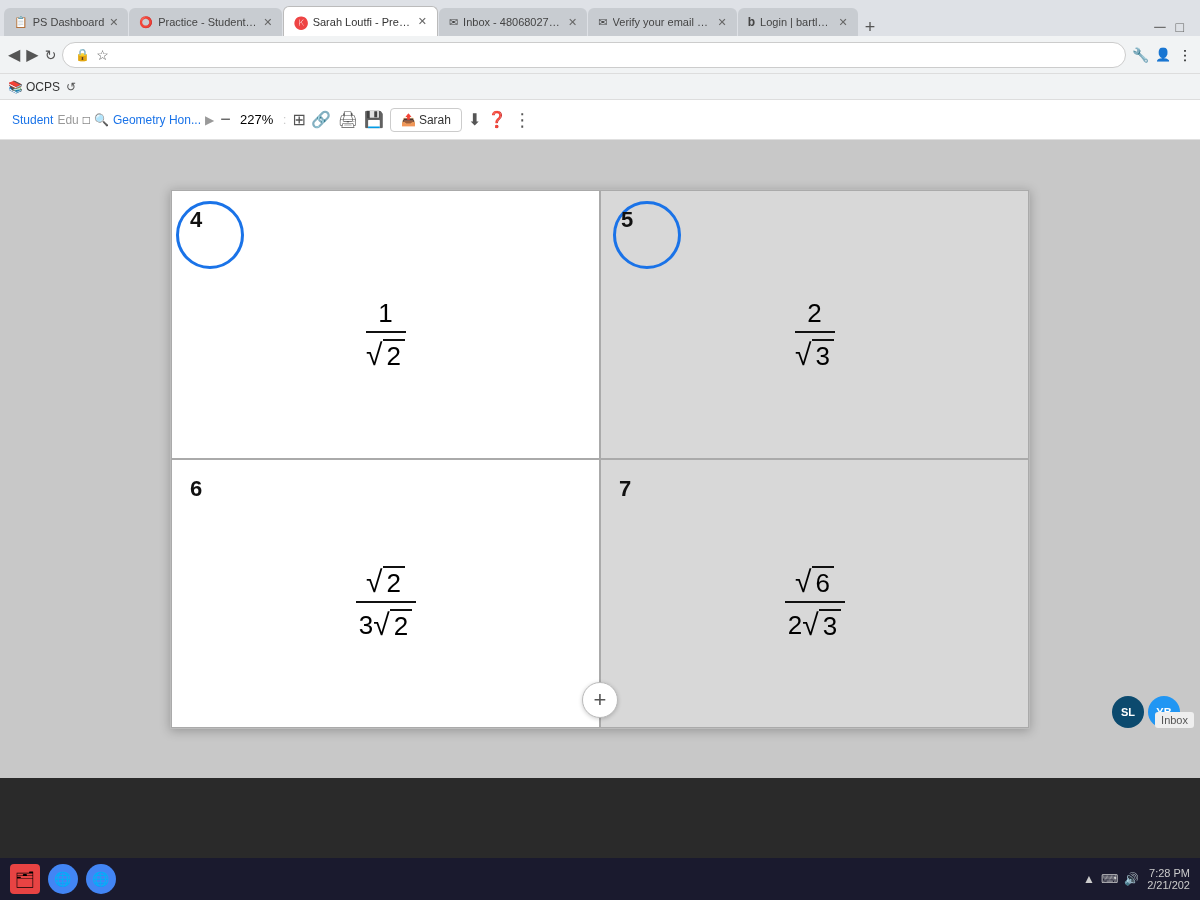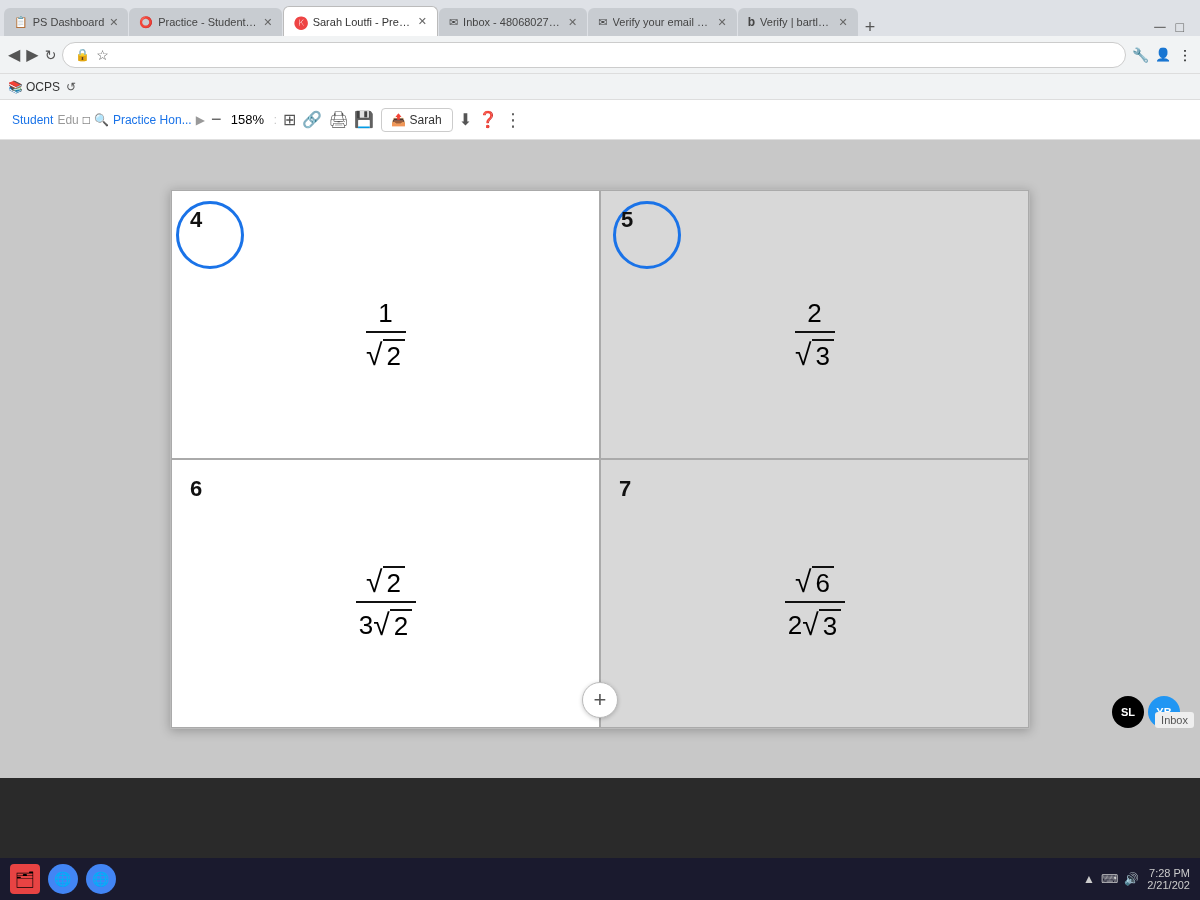--- a/index.html
+++ b/index.html
@@ -37,21 +37,21 @@
     </div>
 
     <div style="display:flex;align-items:center;height:28px;padding:0 10px;background:#c8ccd1;border-radius:6px 6px 0 0;font-size:11px;color:#444;gap:5px;cursor:pointer;max-width:160px;">
       <span style="font-size:11px;">✉</span>
       <span style="white-space:nowrap;overflow:hidden;text-overflow:ellipsis;max-width:100px;">Verify your email addre...</span>
       <span style="font-size:11px;color:#666;cursor:pointer;">✕</span>
     </div>
 
     <div style="display:flex;align-items:center;height:28px;padding:0 10px;background:#c8ccd1;border-radius:6px 6px 0 0;font-size:11px;color:#444;gap:5px;cursor:pointer;max-width:120px;">
       <span style="font-size:12px;font-weight:bold;">b</span>
-      <span style="white-space:nowrap;overflow:hidden;text-overflow:ellipsis;max-width:80px;">Verify | bartleby</span>
+      <span style="white-space:nowrap;overflow:hidden;text-overflow:ellipsis;max-width:80px;">Login | bartleby</span>
       <span style="font-size:11px;color:#666;cursor:pointer;">✕</span>
     </div>
 
     <button style="background:none;border:none;color:#555;font-size:18px;cursor:pointer;padding:0 6px;line-height:1;">+</button>
     <div style="flex:1;"></div>
     <div style="display:flex;gap:10px;align-items:center;padding-right:12px;">
       <span style="cursor:pointer;color:#666;font-size:16px;">─</span>
       <span style="cursor:pointer;color:#666;font-size:14px;">□</span>
     </div>
   </div>
@@ -77,28 +77,28 @@
     <button style="background:none;border:none;cursor:pointer;font-size:12px;color:#555;">↺</button>
   </div>
 
   <div style="display:flex;align-items:center;background:#fff;height:40px;padding:4px 12px;border-bottom:1px solid #e0e0e0;gap:6px;">
 
     <div style="display:flex;align-items:center;gap:4px;font-size:12px;color:#555;">
       <span style="cursor:pointer;color:#1a73e8;">Student</span>
       <span style="color:#999;">Edu</span>
       <span>□</span>
       <span style="cursor:pointer;">🔍</span>
-      <span style="cursor:pointer;color:#1a73e8;">Practice Hon...</span>
+      <span style="cursor:pointer;color:#1a73e8;">Geometry Hon...</span>
       <span style="color:#999;">▶</span>
     </div>
 
 
     <div style="display:flex;align-items:center;gap:4px;">
       <button style="background:none;border:none;cursor:pointer;font-size:18px;color:#555;">−</button>
-      <span style="font-size:13px;min-width:44px;text-align:center;">158%</span>
+      <span style="font-size:13px;min-width:44px;text-align:center;">227%</span>
       <button style="background:none;border:none;color:#ccc;">:</button>
     </div>
 
     <button style="background:none;border:none;cursor:pointer;font-size:16px;color:#555;">⊞</button>
     <button style="background:none;border:none;cursor:pointer;font-size:16px;color:#555;">🔗</button>
     <button style="background:none;border:none;cursor:pointer;font-size:16px;color:#555;">🖨</button>
     <button style="background:none;border:none;cursor:pointer;font-size:16px;color:#555;">💾</button>
     <button style="background:none;border:1px solid #ccc;border-radius:4px;padding:4px 10px;font-size:12px;cursor:pointer;color:#333;display:flex;align-items:center;gap:3px;">
       <span>📤</span>
       <span>Sarah</span>
@@ -182,21 +182,21 @@
             </div>
           </div>
         </div>
       </div>
 
     </div>
 
     <div style="position:absolute;bottom:60px;left:50%;transform:translateX(-50%);width:36px;height:36px;background:#fff;border-radius:50%;border:1px solid #bbb;display:flex;align-items:center;justify-content:center;cursor:pointer;font-size:22px;color:#555;box-shadow:0 1px 4px rgba(0,0,0,0.2);">+</div>
 
     <div style="position:absolute;bottom:50px;right:20px;display:flex;gap:4px;align-items:center;">
-      <div style="width:32px;height:32px;border-radius:50%;background:#000000;display:flex;align-items:center;justify-content:center;font-size:11px;font-weight:bold;color:#fff;cursor:pointer;">SL</div>
+      <div style="width:32px;height:32px;border-radius:50%;background:#0c4a6e;display:flex;align-items:center;justify-content:center;font-size:11px;font-weight:bold;color:#fff;cursor:pointer;">SL</div>
       <div style="width:32px;height:32px;border-radius:50%;background:#2196f3;display:flex;align-items:center;justify-content:center;font-size:11px;font-weight:bold;color:#fff;cursor:pointer;">YB</div>
     </div>
 
     <div style="position:absolute;bottom:50px;right:6px;font-size:11px;color:#555;background:#eee;padding:2px 6px;border-radius:3px;">
       <span>Inbox</span>
     </div>
 
   </div>
 
 </div>

